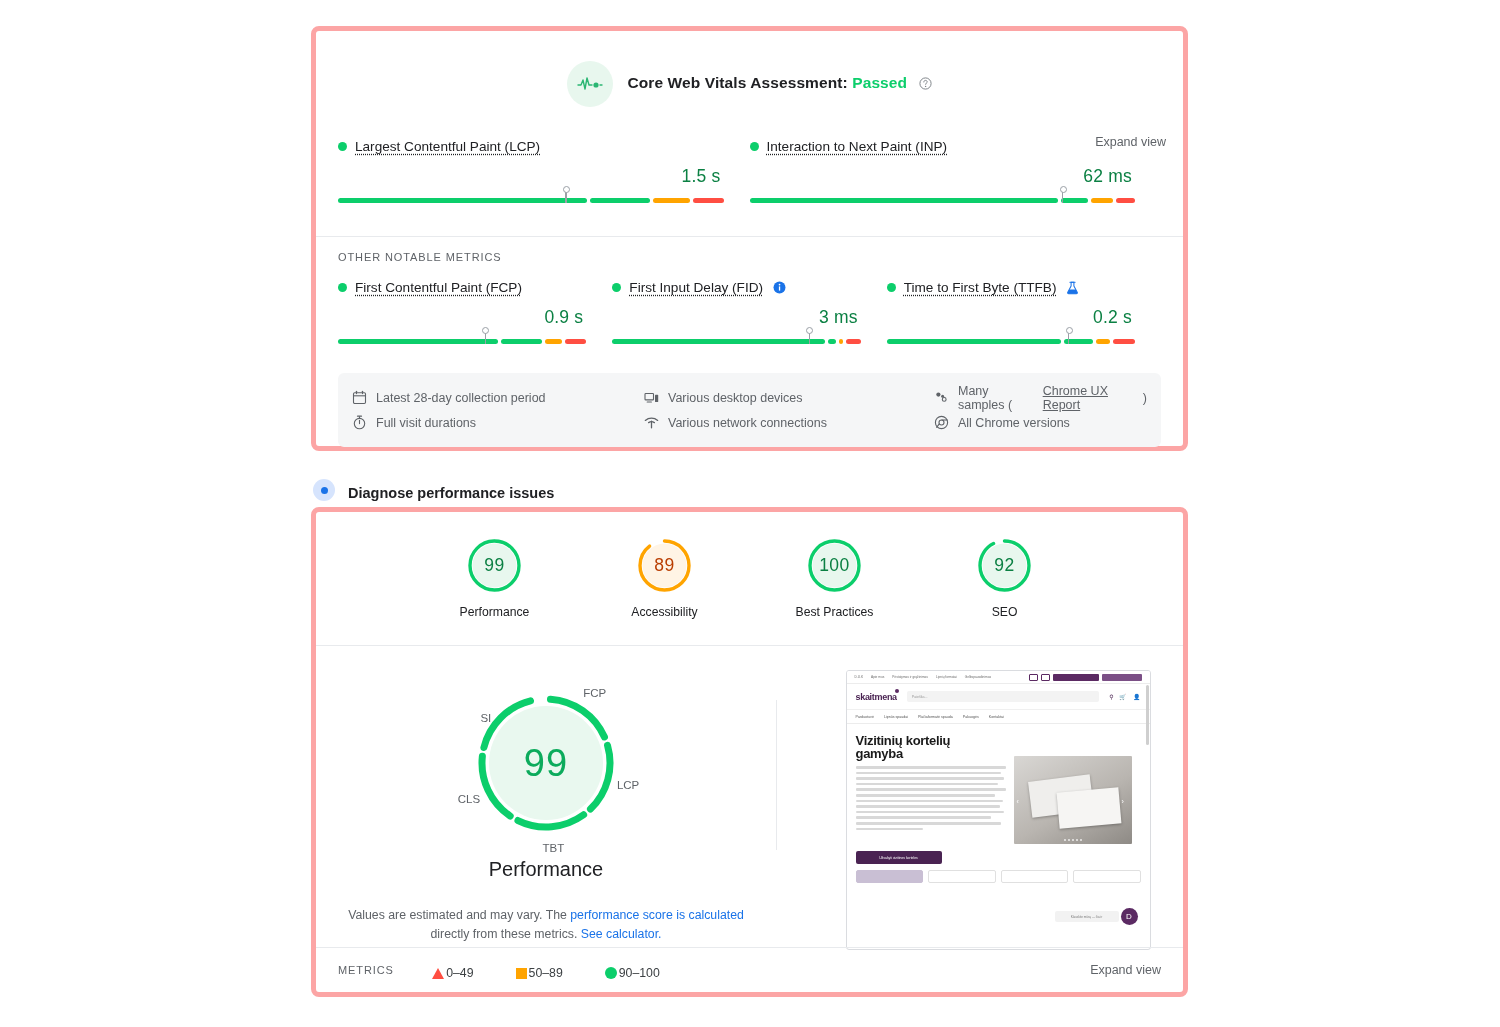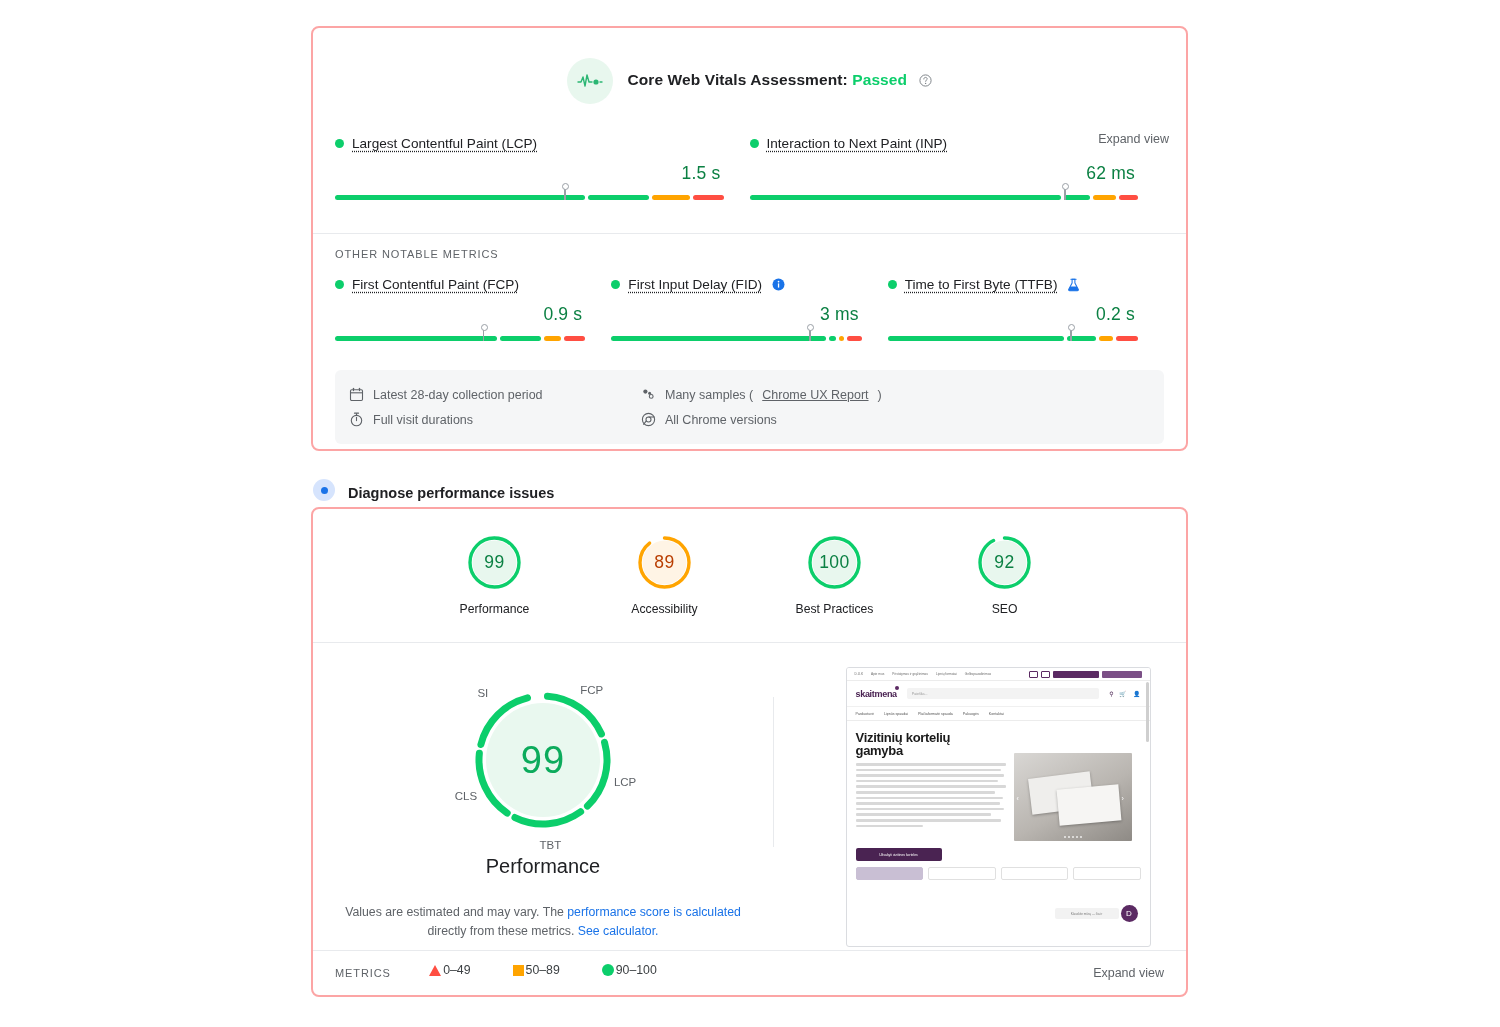--- a/index.html
+++ b/index.html
@@ -9,21 +9,21 @@
     background: #ffffff;
     font-family: "Liberation Sans", sans-serif;
     -webkit-font-smoothing: antialiased;
   }
   .page { position: relative; width: 1500px; height: 1027px; background: #fff; }
 
   
   .card {
     position: absolute;
     background: #fff;
-    border: 2px solid #fca5a5;
+    border: 5px solid #fca5a5;
     border-radius: 8px;
   }
   #cwv-card { left: 311px; top: 26px; width: 877px; height: 425px; }
   #lh-card  { left: 311px; top: 507px; width: 877px; height: 490px; }
 
   
   .cwv-header {
     display: flex; align-items: center; justify-content: center;
     gap: 14px; padding-top: 30px;
   }
@@ -369,20 +369,42 @@
               <line x1="7.5" y1="1.2" x2="7.5" y2="3.4" stroke="#5f6368" stroke-width="1.2"></line>
             </svg>
           </span>
           <span>Full visit durations</span>
         </div>
       </div>
       <div class="meta-col">
         <div class="meta-item">
           <span class="ic">
             <svg width="15" height="15" viewBox="0 0 15 15">
+              <rect x="1" y="3.5" width="8.5" height="6.4" rx=".7" fill="none" stroke="#5f6368" stroke-width="1.1"></rect>
+              <line x1="3.2" y1="12" x2="7.4" y2="12" stroke="#5f6368" stroke-width="1.1" stroke-linecap="round"></line>
+              <rect x="11" y="4.8" width="3.2" height="7.2" rx=".6" fill="#5f6368"></rect>
+            </svg>
+          </span>
+          <span>Various desktop devices</span>
+        </div>
+        <div class="meta-item">
+          <span class="ic">
+            <svg width="15" height="15" viewBox="0 0 15 15">
+              <path d="M1.3 5.4a9.5 9.5 0 0 1 12.4 0" fill="none" stroke="#5f6368" stroke-width="1.3" stroke-linecap="round"></path>
+              <path d="M7.5 6.2v6.6" stroke="#5f6368" stroke-width="1.3" stroke-linecap="round"></path>
+              <path d="M4.6 7.6a5.2 5.2 0 0 1 5.8 0" fill="none" stroke="#5f6368" stroke-width="1.3" stroke-linecap="round"></path>
+            </svg>
+          </span>
+          <span>Various network connections</span>
+        </div>
+      </div>
+      <div class="meta-col">
+        <div class="meta-item">
+          <span class="ic">
+            <svg width="15" height="15" viewBox="0 0 15 15">
               <circle cx="4.4" cy="4.6" r="2.1" fill="#5f6368"></circle>
               <circle cx="8.6" cy="6.2" r="1.5" fill="#5f6368"></circle>
               <circle cx="10.2" cy="9.4" r="1.9" fill="none" stroke="#5f6368" stroke-width="1.1"></circle>
             </svg>
           </span>
           <span>Many samples (</span>
             <span class="meta-link">Chrome UX Report</span>
             <span>)</span>
         </div>
         <div class="meta-item">
@@ -451,21 +473,21 @@
               <path d="M 154.5207485400524 75.35920922771206 A 64 64 0 0 1 137.45813570937582 139.03774722167367" fill="none" stroke="#0cce6b" stroke-width="7" stroke-linecap="round"></path>
               <path d="M 130.6182561467183 144.77708763999664 A 64 64 0 0 1 64.94424660549905 150.52281896314668" fill="none" stroke="#0cce6b" stroke-width="7" stroke-linecap="round"></path>
               <path d="M 57.21165417787221 146.05840464352266 A 64 64 0 0 1 29.350598696430502 86.3101783508702" fill="none" stroke="#0cce6b" stroke-width="7" stroke-linecap="round"></path>
               <path d="M 30.901073518336226 77.51699868162127 A 64 64 0 0 1 77.51699868162126 30.901073518336226" fill="none" stroke="#0cce6b" stroke-width="7" stroke-linecap="round"></path>
             </svg>
           <div class="bscore">99</div>
         <div class="arc-label" style="left: 141.754px; top: 23.3721px; transform: translate(-50%, -50%);">FCP</div>
             <div class="arc-label" style="left: 175.104px; top: 115px; transform: translate(-50%, -50%);">LCP</div>
             <div class="arc-label" style="left: 100.408px; top: 177.677px; transform: translate(-50%, -50%);">TBT</div>
             <div class="arc-label" style="left: 15.9638px; top: 128.923px; transform: translate(-50%, -50%);">CLS</div>
-            <div class="arc-label" style="left: 32.8959px; top: 26px; transform: translate(-50%, -50%); text-align: center;">SI</div>
+            <div class="arc-label" style="left: 32.8959px; top: 48px; transform: translate(-50%, -50%); text-align: center;">SI</div>
           </div>
         <div class="perf-caption">Performance</div>
 
         <div class="est-note">
           <span>Values are estimated and may vary. The </span><a>performance score is calculated</a><span> directly from these metrics. </span><a>See calculator.</a>
         </div>
 
         <div class="legend">
           <div class="leg">
             <span class="tri"></span>

